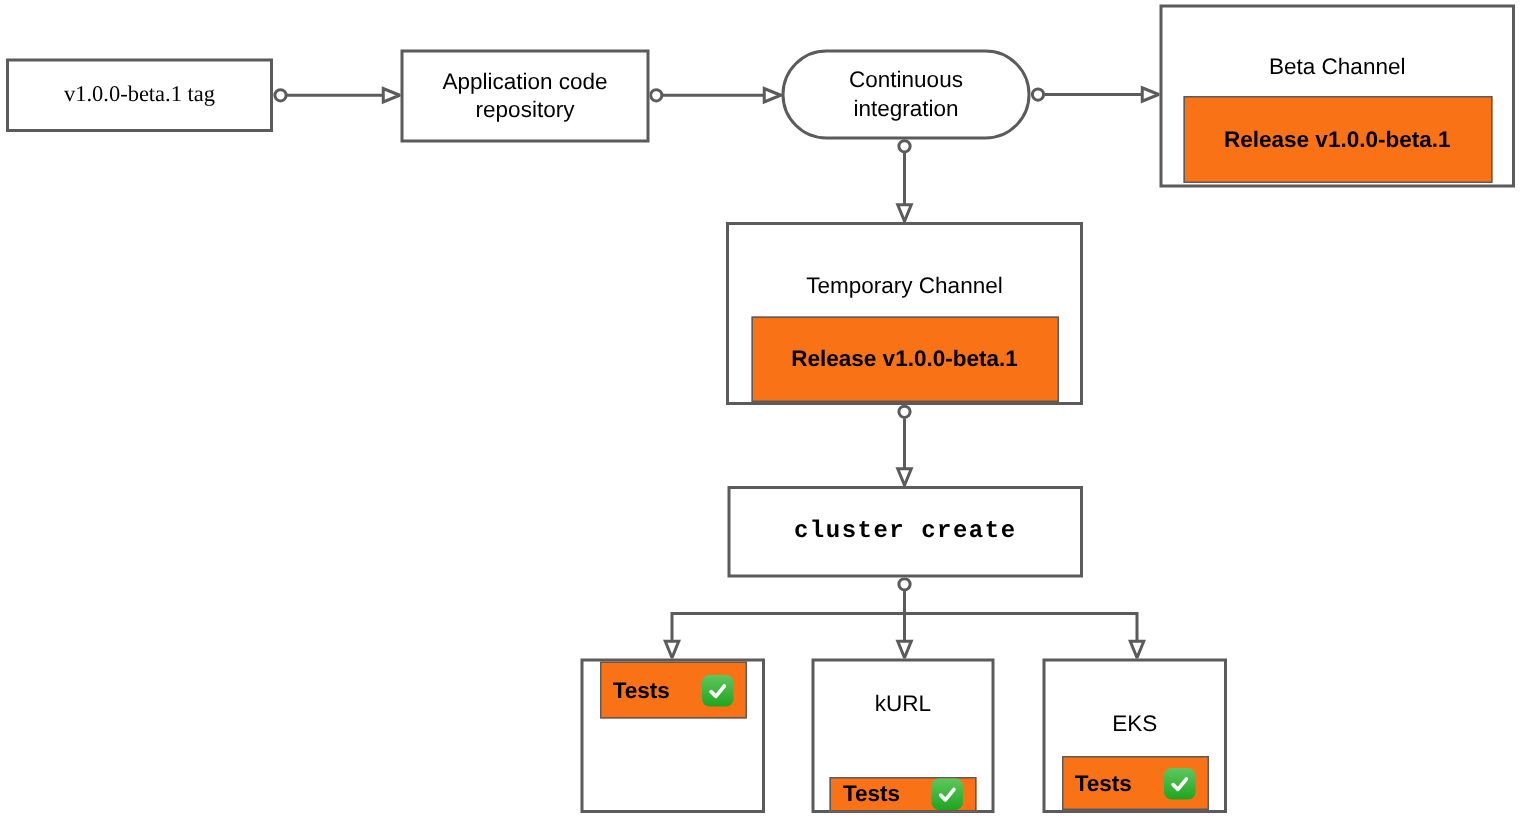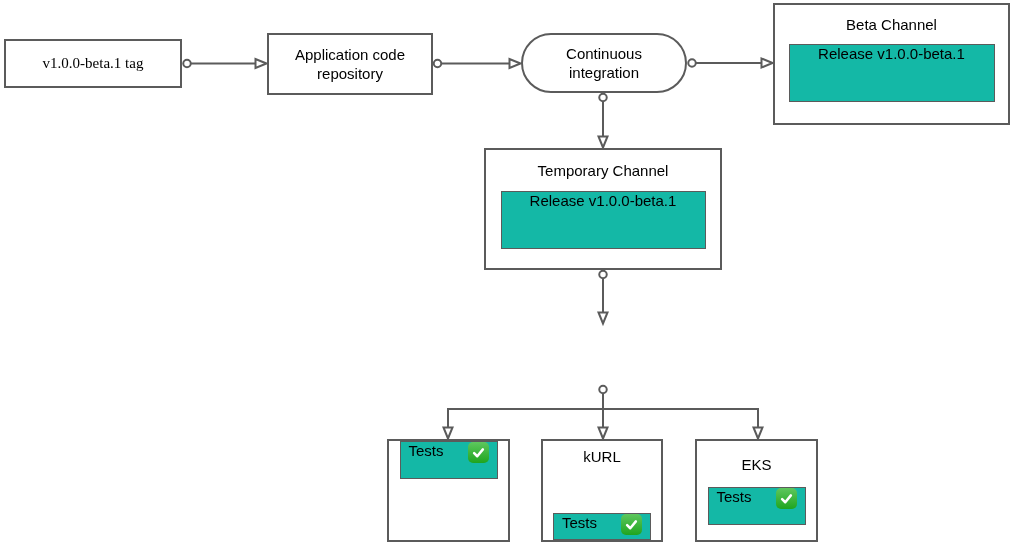--- a/index.html
+++ b/index.html
@@ -33,28 +33,31 @@
     display: flex;
     flex-direction: column;
     align-items: center;
     font-size: 15px;
   }
   .group-title {
     display: flex;
     align-items: center;
     justify-content: center;
     text-align: center;
+    margin-top: 20px;
   }
   .inner-box {
     box-sizing: border-box;
     border: 1.5px solid #5b5b5b;
-    background: #14b8a6;
+    background: #f97316;
     display: flex;
+    align-items: center;
     justify-content: center;
     font-size: 15px;
+    font-weight: bold;
   }
   .tests { justify-content: space-between; padding: 0 8px; }
   .mono {
     font-family: "Liberation Mono", "DejaVu Sans Mono", monospace;
     font-weight: bold;
     font-size: 16px;
     letter-spacing: 1px;
   }
   .check {
     width: 21px;
@@ -135,20 +138,23 @@
     </div>
   </div>
 
   <div class="group" style="left:484px; top:148px; width:238px; height:122px;">
     <div class="group-title" style="height:41px;">Temporary Channel</div>
     <div class="inner-box" style="width:205px; height:58px;">
       <span>Release v1.0.0-beta.1</span>
     </div>
   </div>
 
+  <div class="box mono" style="left:485px; top:324px; width:237px; height:61px;">
+    <span>cluster create</span>
+  </div>
 
   <div class="group" style="left:387px; top:439px; width:123px; height:103px;">
     <div class="inner-box tests" style="width:98px; height:38px;">
       <span>Tests</span>
       <span class="check">
         <svg width="15" height="15" viewBox="0 0 24 24">
             <path d="M5 13 l5 5 L19 7" stroke="#ffffff" stroke-width="4" fill="none" stroke-linecap="round" stroke-linejoin="round"></path>
           </svg>
       </span>
     </div>

